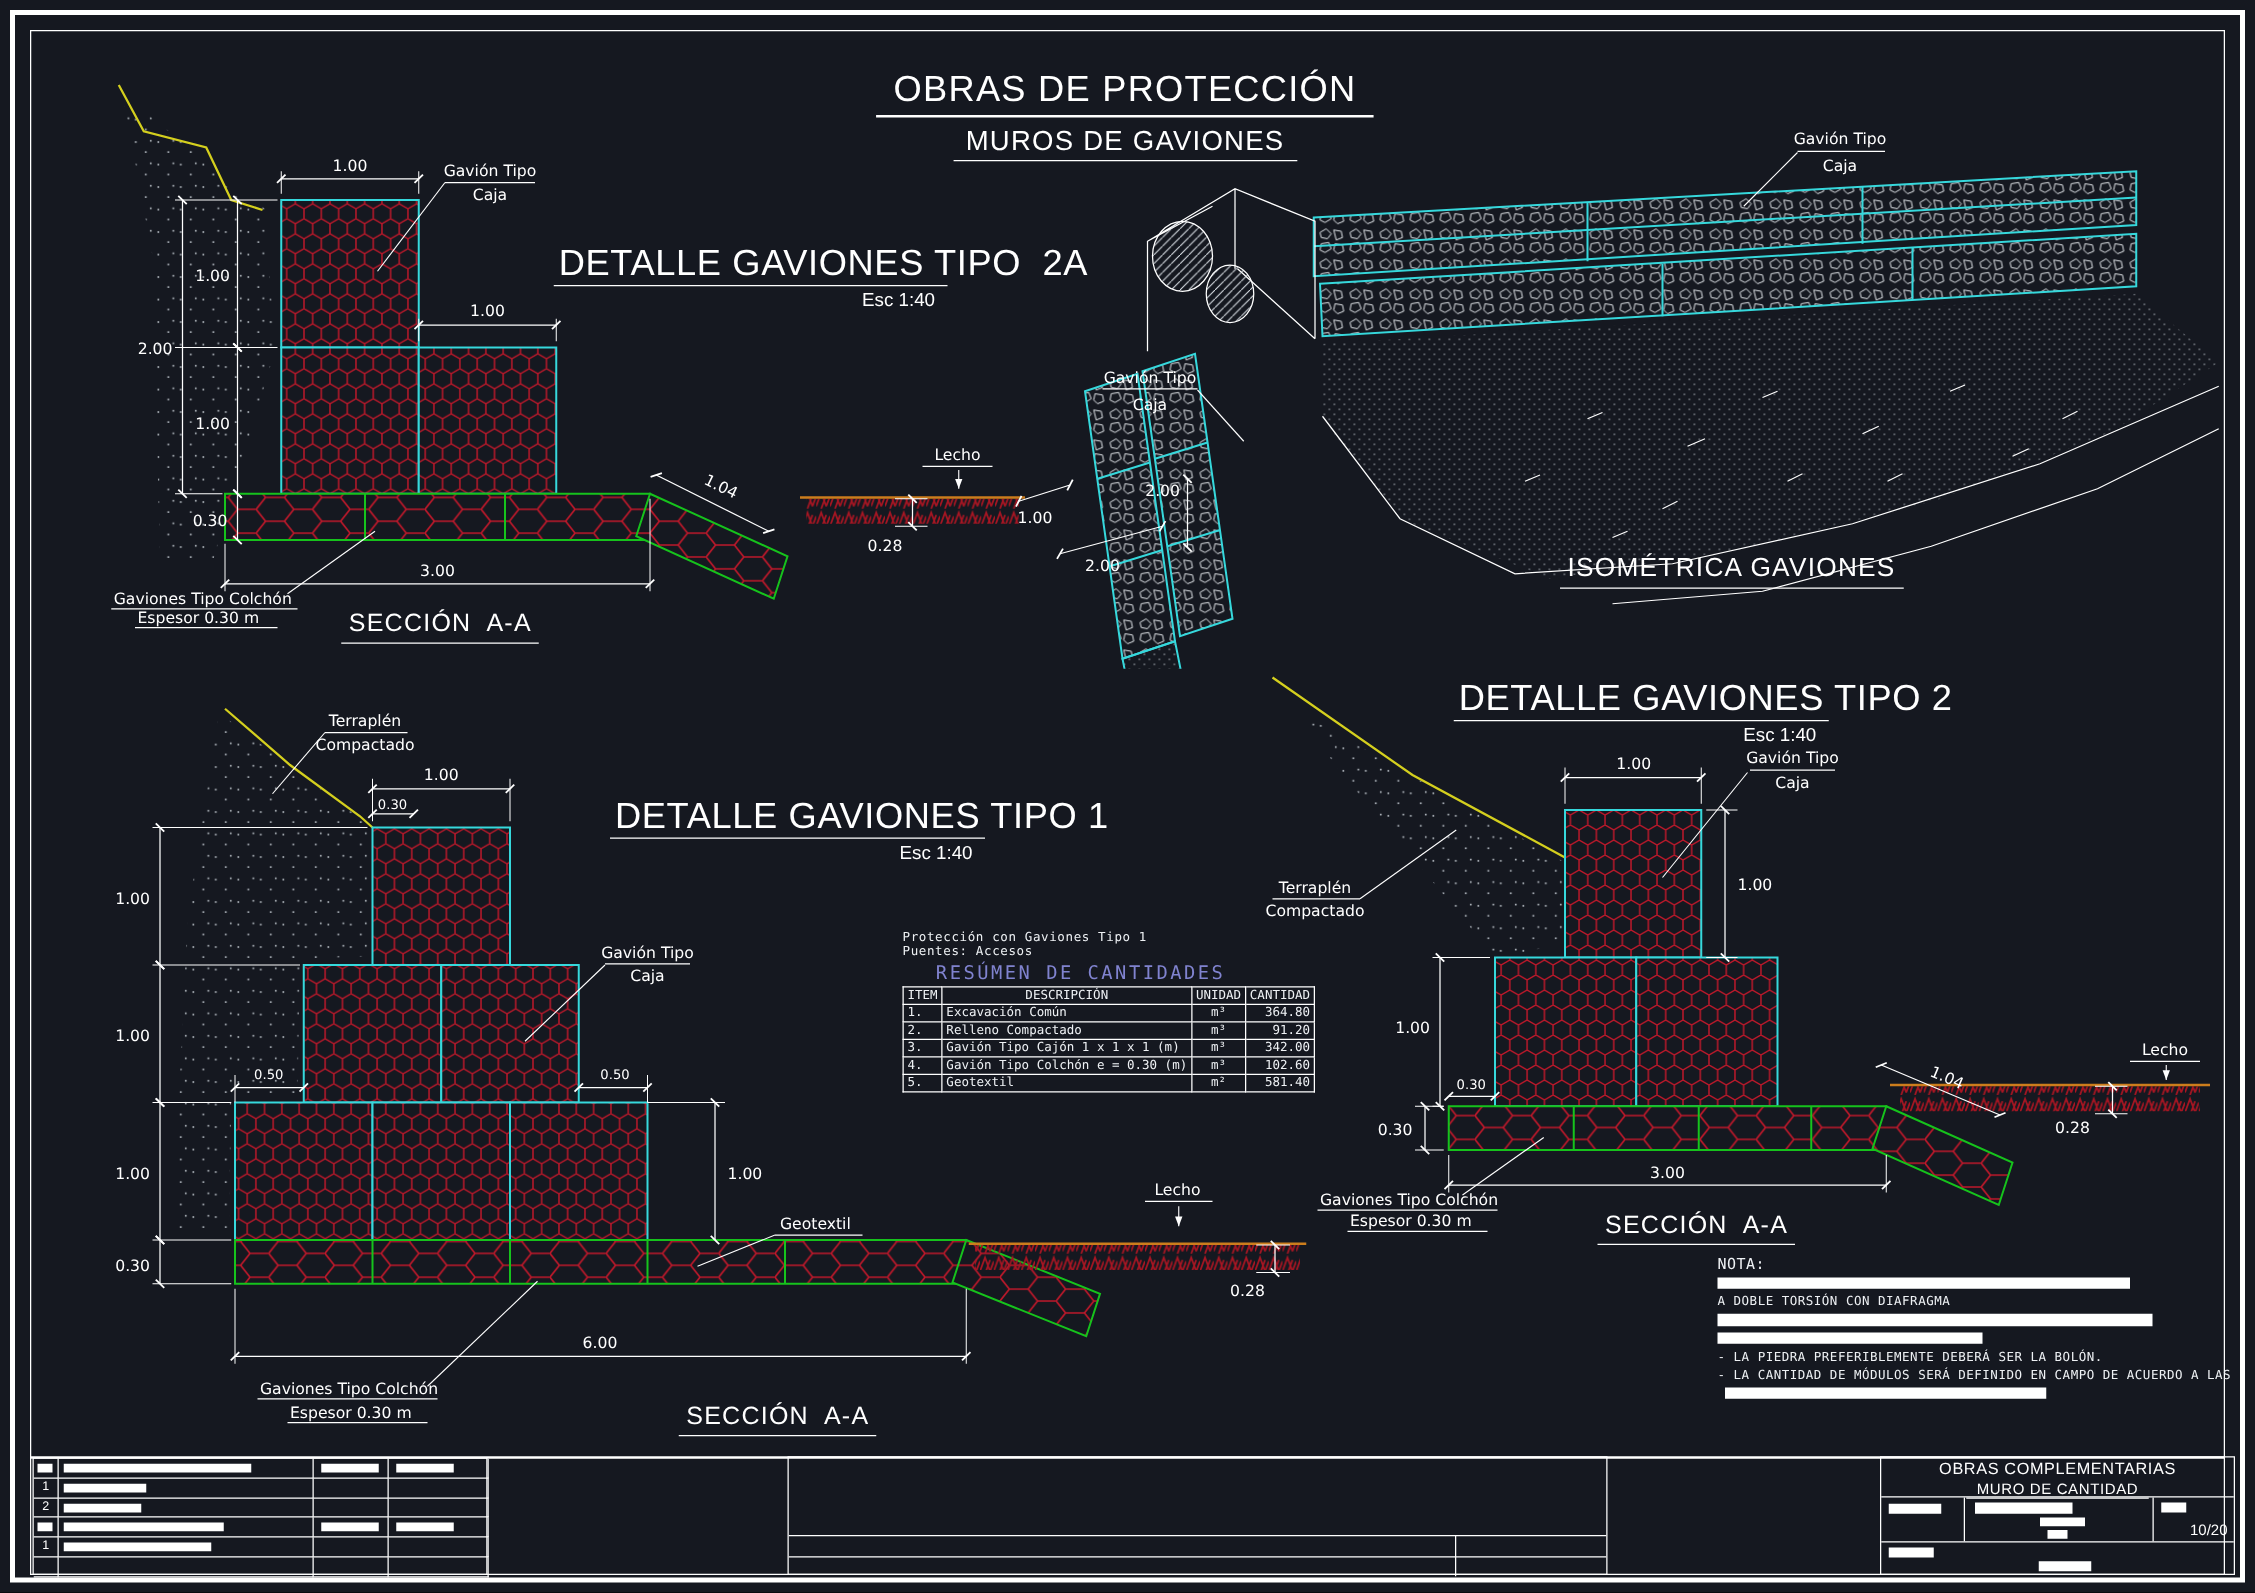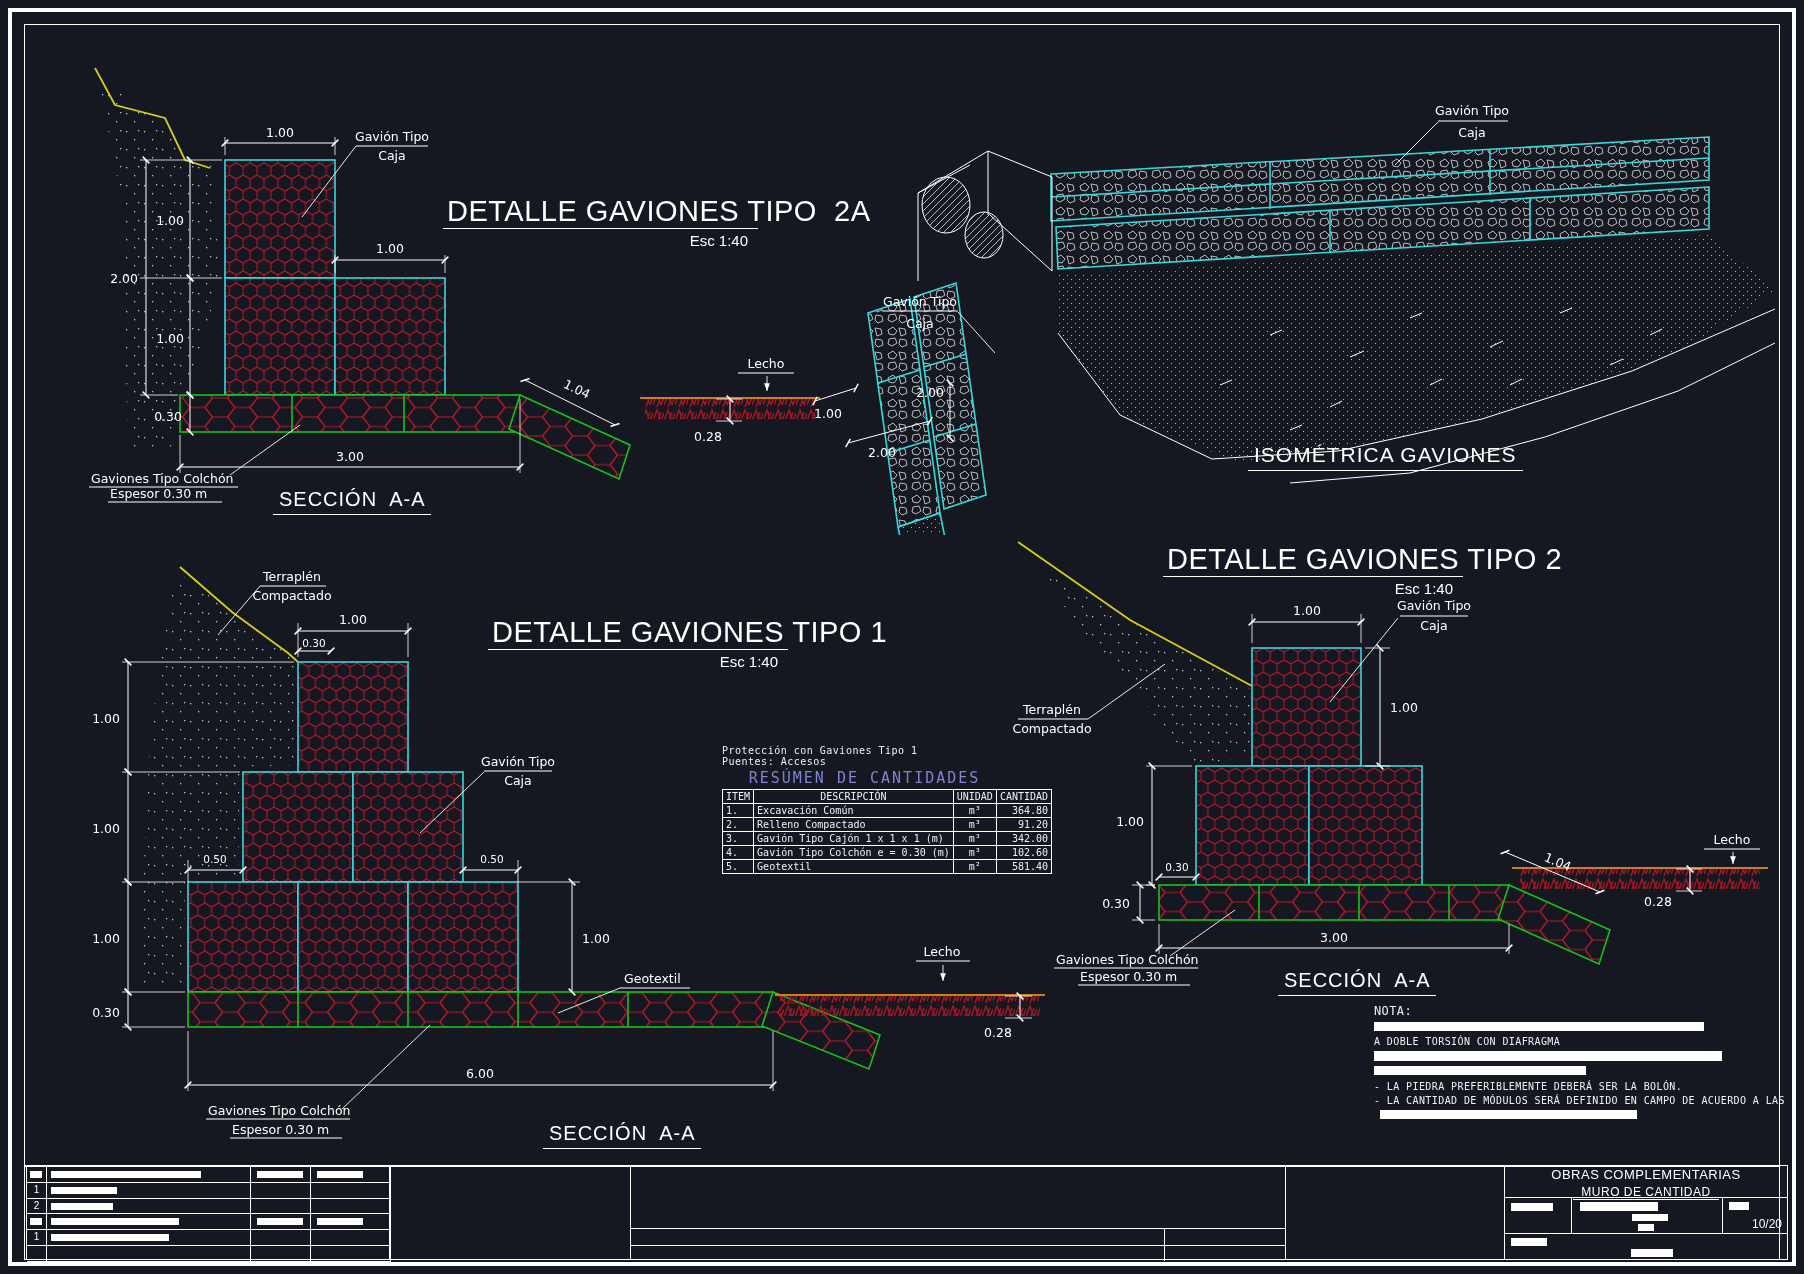--- a/index.html
+++ b/index.html
@@ -85,20 +85,24 @@
       <pattern id="whiteHatch" width="7" height="7" patternUnits="userSpaceOnUse">
         <path d="M0 7 L7 0" stroke="#dfe5ea" stroke-width="0.8"></path>
       </pattern>
     </defs>
   </svg>
 
   <div class="frame-outer"></div>
   <div class="frame-inner"></div>
 
   
+  <div class="abs" style="left:900px;top:56px;transform:translateX(-50%);text-align:center;">
+    <div class="mtitle1">OBRAS DE PROTECCIÓN</div>
+    <div class="mtitle2" style="display:inline-block;">MUROS DE GAVIONES</div>
+  </div>
 
   
   <svg class="panel" style="left:70px;top:55px;" width="780" height="470" viewBox="0 0 780 470">
     <polygon points="28,20 142,112 150,225 128,300 100,395 58,395 52,150" fill="url(#dots)"></polygon>
     <polyline class="yl" points="25,13 45,50 95,63 115,105 140,113"></polyline>
     <g>
       <rect x="155" y="105" width="110" height="118" fill="url(#hexS)" class="cy"></rect>
       <rect x="155" y="223" width="110" height="117" fill="url(#hexS)" class="cy"></rect>
       <rect x="265" y="223" width="110" height="117" fill="url(#hexS)" class="cy"></rect>
     </g>
@@ -310,21 +314,21 @@
       <text class="lbl" x="862" y="401" text-anchor="middle">Lecho</text>
       <line class="ul" x1="836" y1="406" x2="890" y2="406"></line>
       <line class="ldr" x1="863" y1="410" x2="863" y2="426" marker-end="url(#ar)"></line>
       <text class="lbl" x="128" y="560">Gaviones Tipo Colchón</text>
       <line class="ul" x1="126" y1="564" x2="270" y2="564"></line>
       <text class="lbl" x="152" y="579">Espesor 0.30 m</text>
       <line class="ul" x1="150" y1="583" x2="262" y2="583"></line>
       <path class="ldr" d="M262,554 L350,470"></path>
     </g>
   </svg>
-  <div class="abs" style="left:488px;top:616px;width:300px;">
+  <div class="abs" style="left:488px;top:637px;width:300px;">
     <span class="dtitle">DETALLE GAVIONES TIPO 1</span>
     <div class="esc">Esc 1:40</div>
   </div>
   <div class="abs" style="left:543px;top:1122px;">
     <span class="stitle">SECCIÓN  A-A</span>
   </div>
 
   
   <svg class="panel" style="left:1000px;top:540px;" width="800" height="475" viewBox="0 0 800 475">
     <polygon points="40,30 252,150 252,215 196,226 150,170 70,75" fill="url(#dots)"></polygon>

